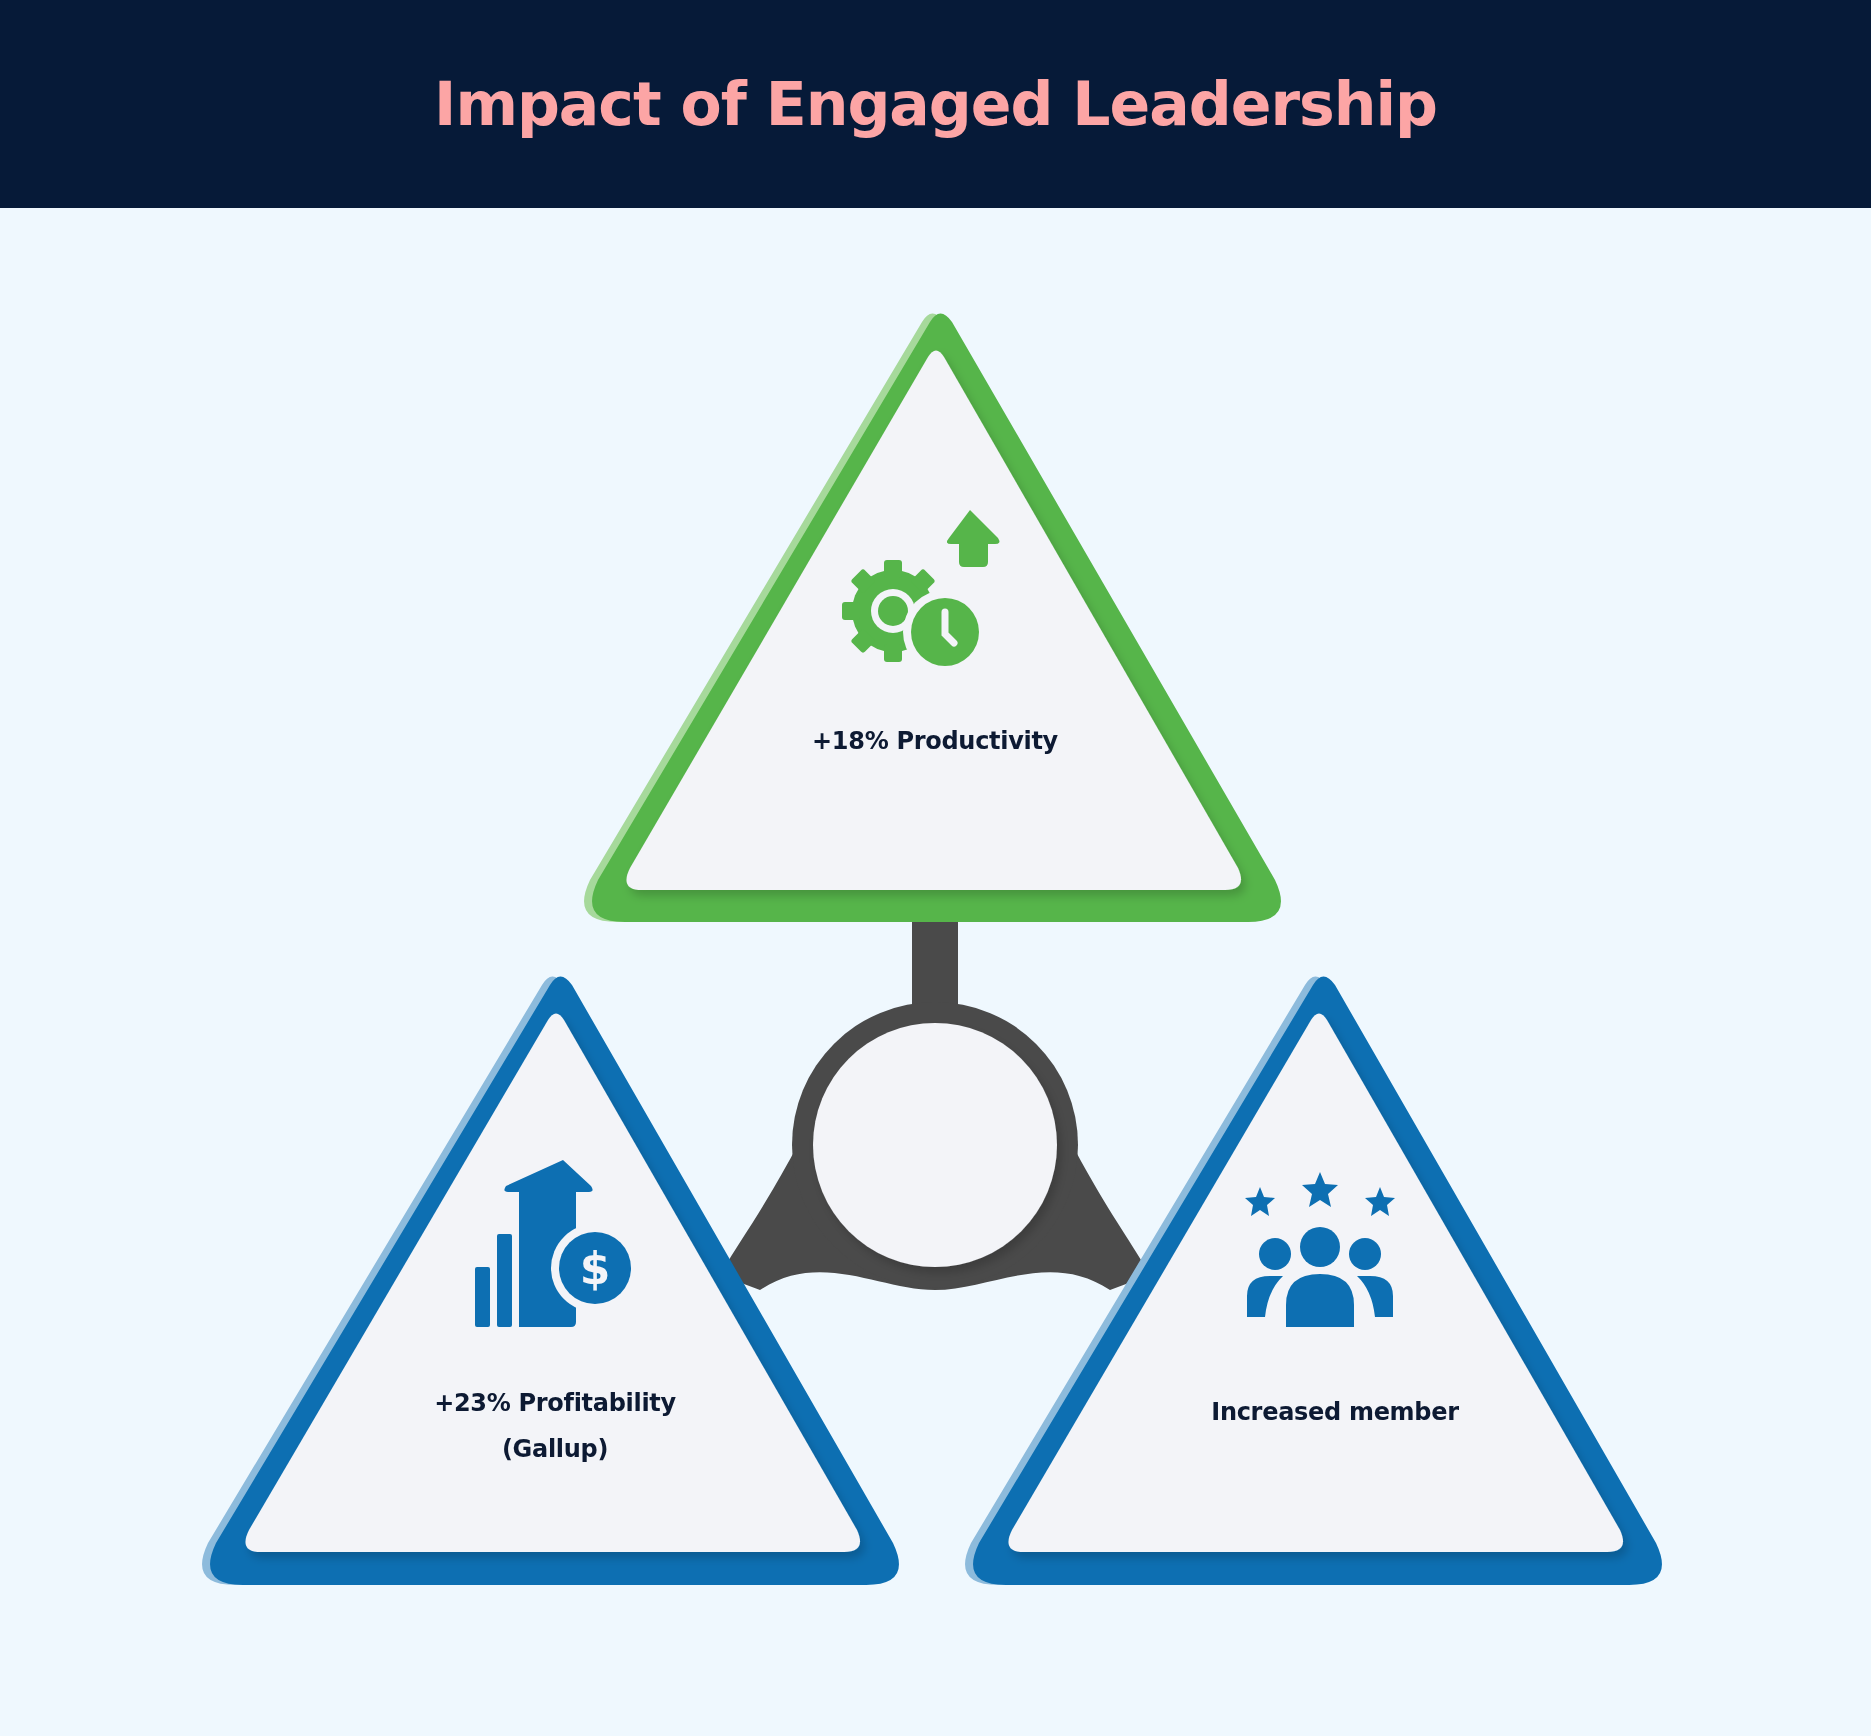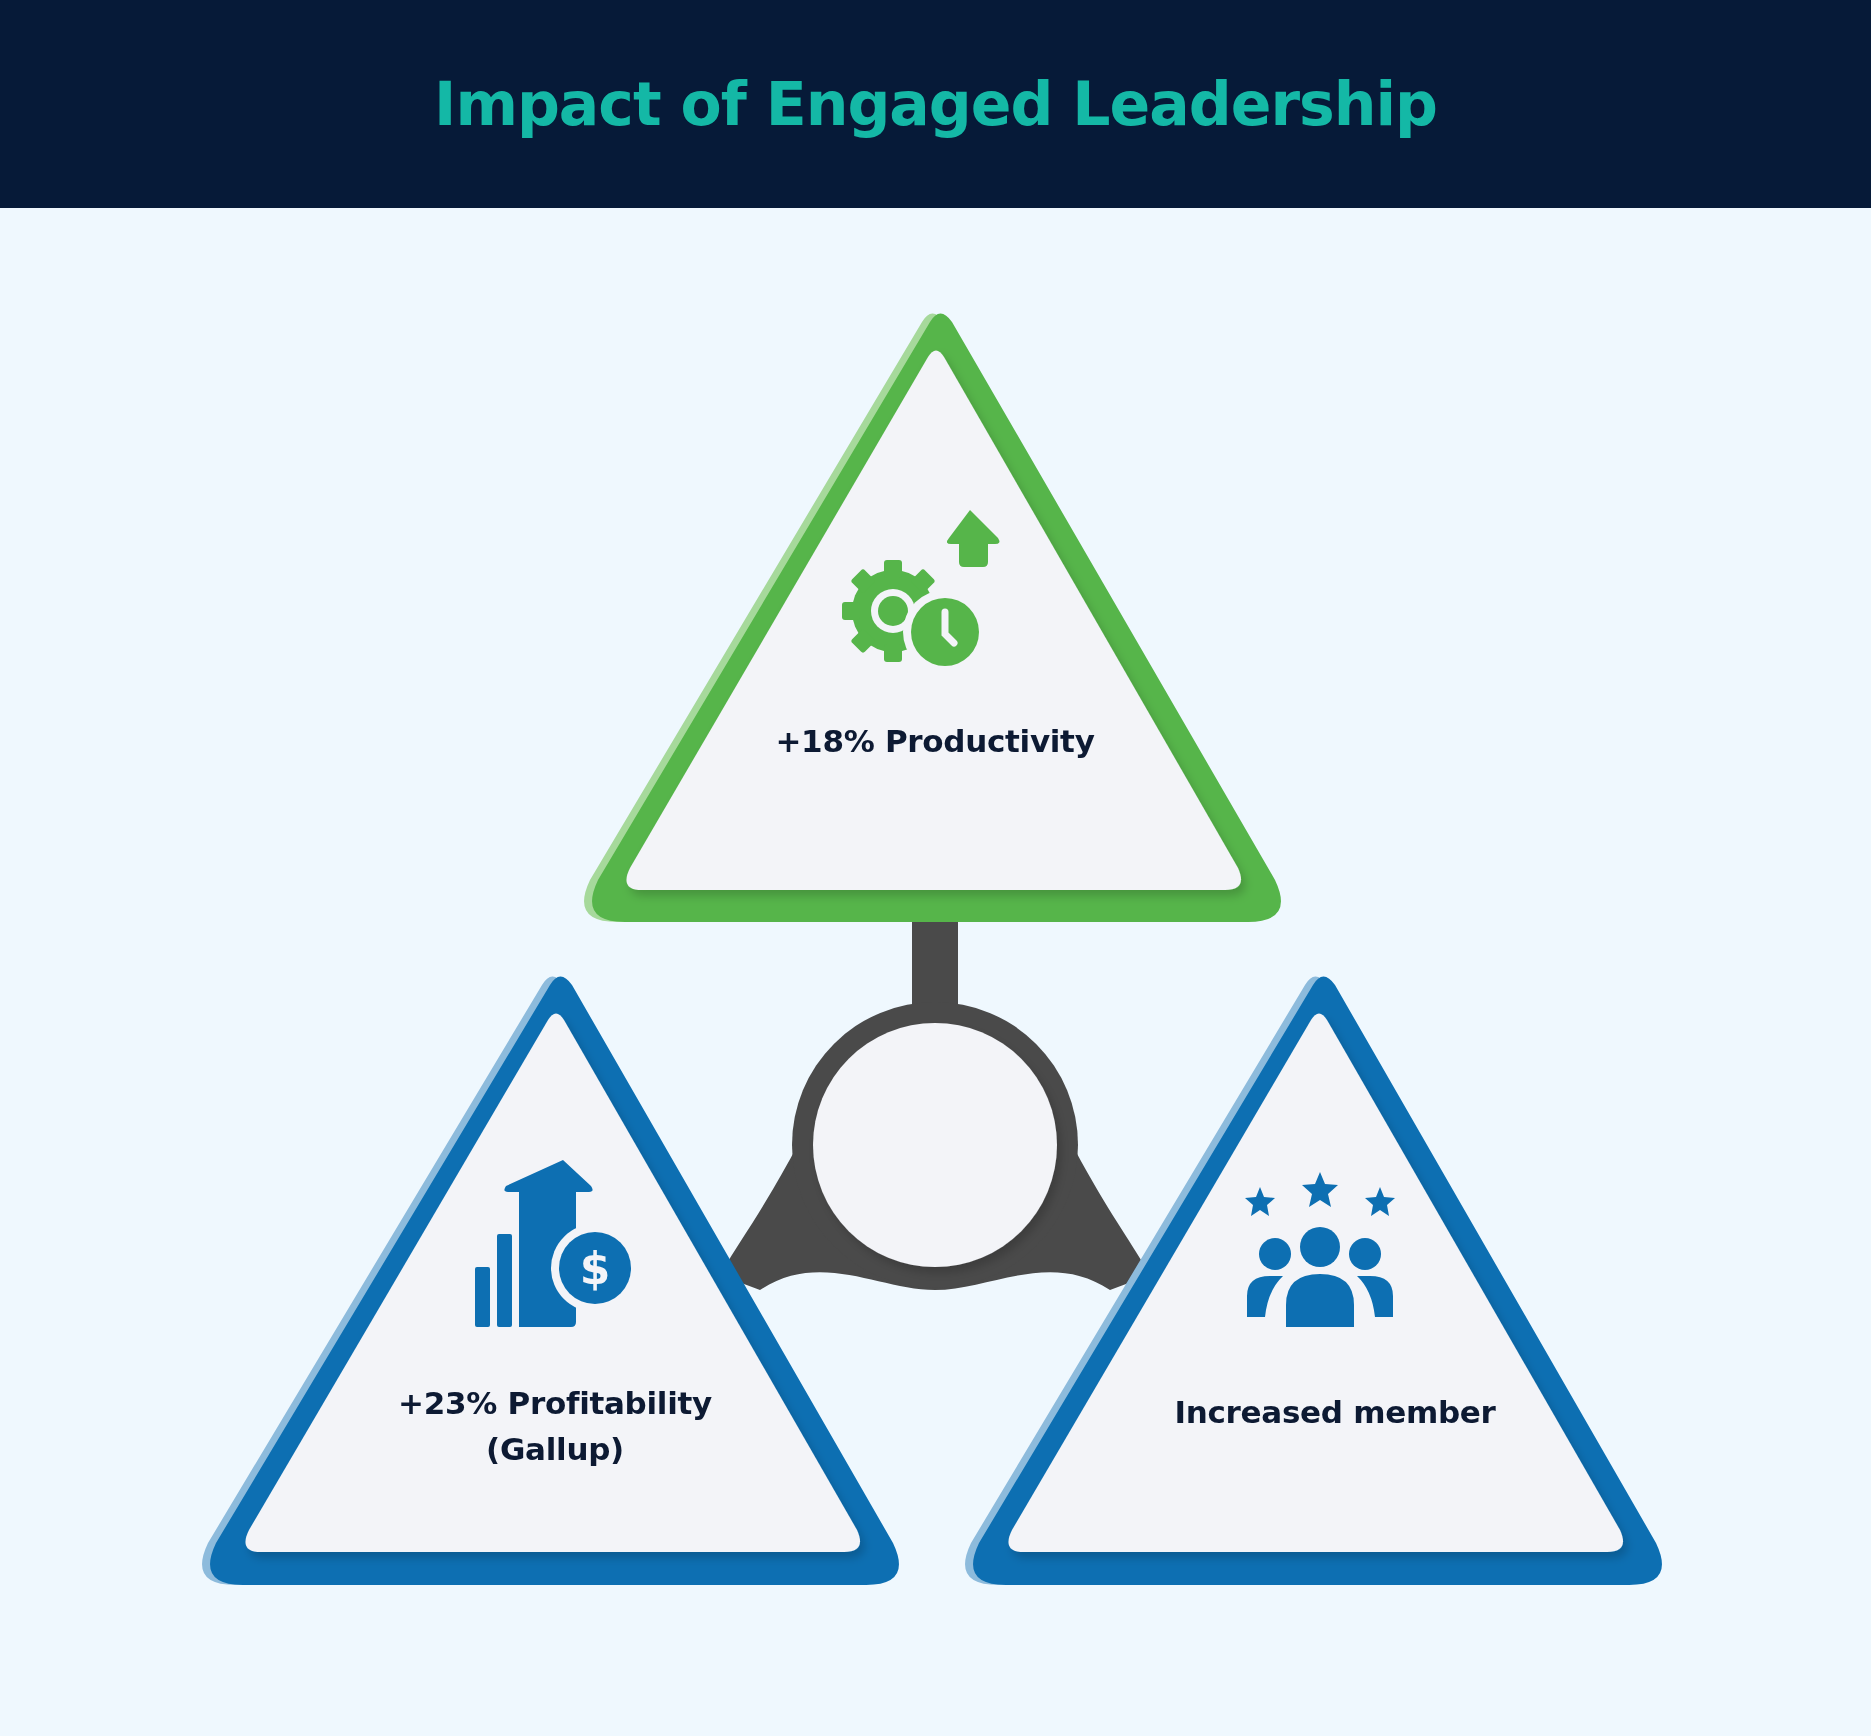--- a/index.html
+++ b/index.html
@@ -7,28 +7,28 @@
     width: 1871px; height: 1736px; position: relative; overflow: hidden;
     background: #eff8fe;
     font-family: "Liberation Sans", sans-serif;
   }
   .header {
     position: absolute; left: 0; top: 0; width: 1871px; height: 208px;
     background: #061a38;
     display: flex; align-items: center; justify-content: center;
   }
   .header h1 {
-    margin: 0; color: #14b8a6; font-family: "DejaVu Sans", sans-serif;
+    margin: 0; color: #fca5a5; font-family: "DejaVu Sans", sans-serif;
     font-weight: bold; font-size: 60px; letter-spacing: -1px;
   }
   svg.diagram { position: absolute; left: 0; top: 0; }
   .label {
     position: absolute; text-align: center; color: #0d1a33;
     font-family: "DejaVu Sans", sans-serif; font-weight: bold;
-    font-size: 31px; line-height: 46px; letter-spacing: -0.3px;
+    font-size: 24px; line-height: 46px; letter-spacing: -0.3px;
   }
 </style>
 </head>
 <body>
 
 <div class="header">
   <h1>Impact of Engaged Leadership</h1>
 </div>
 
 <svg class="diagram" width="1871" height="1736" viewBox="0 0 1871 1736">

